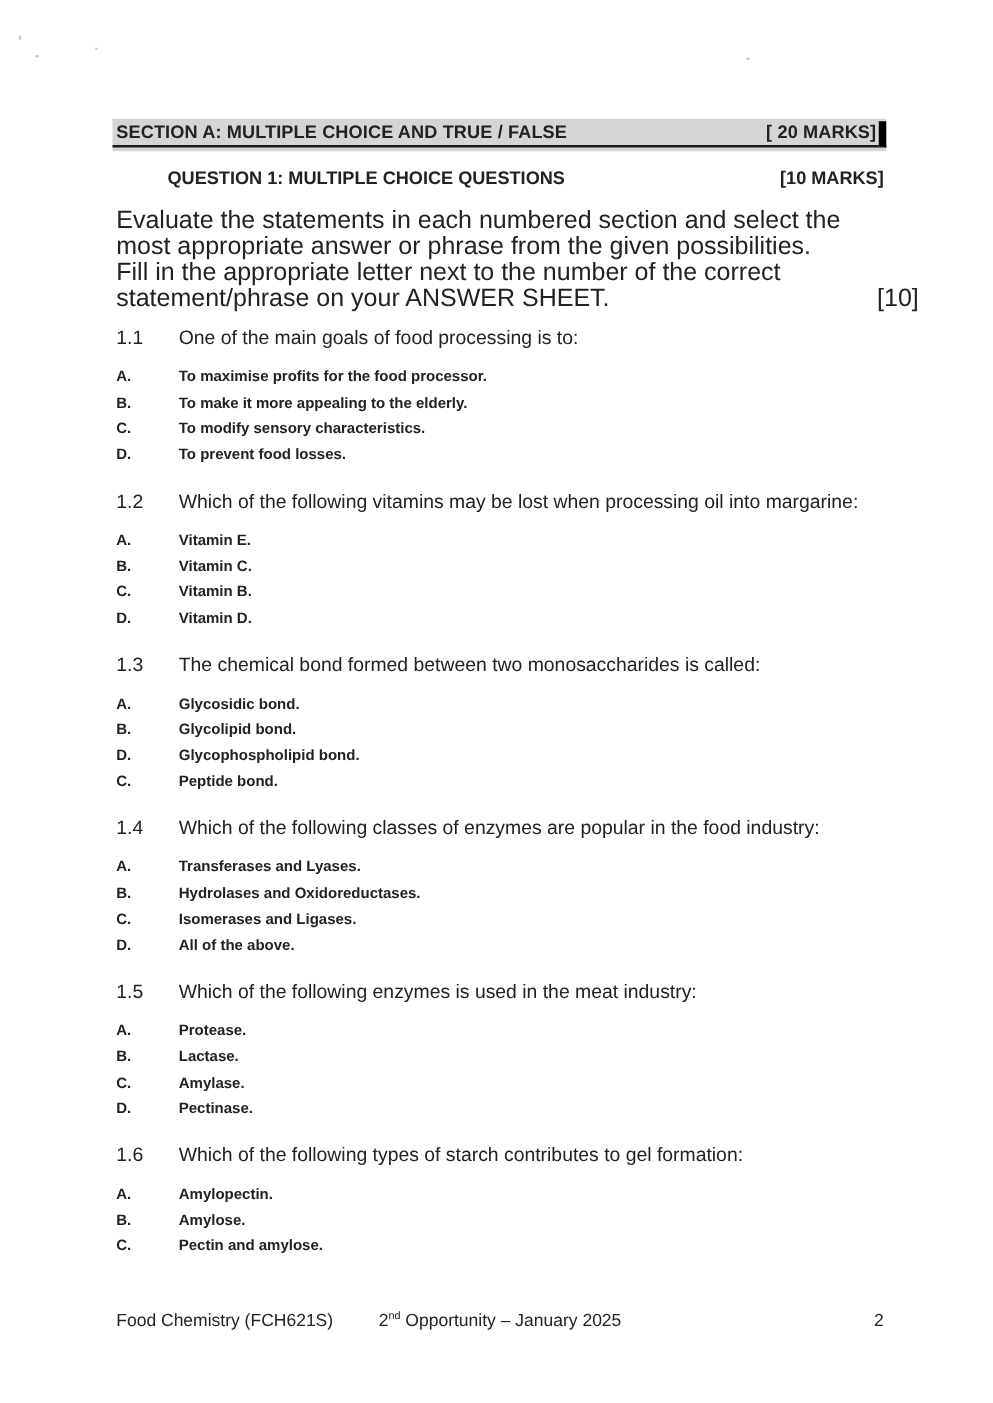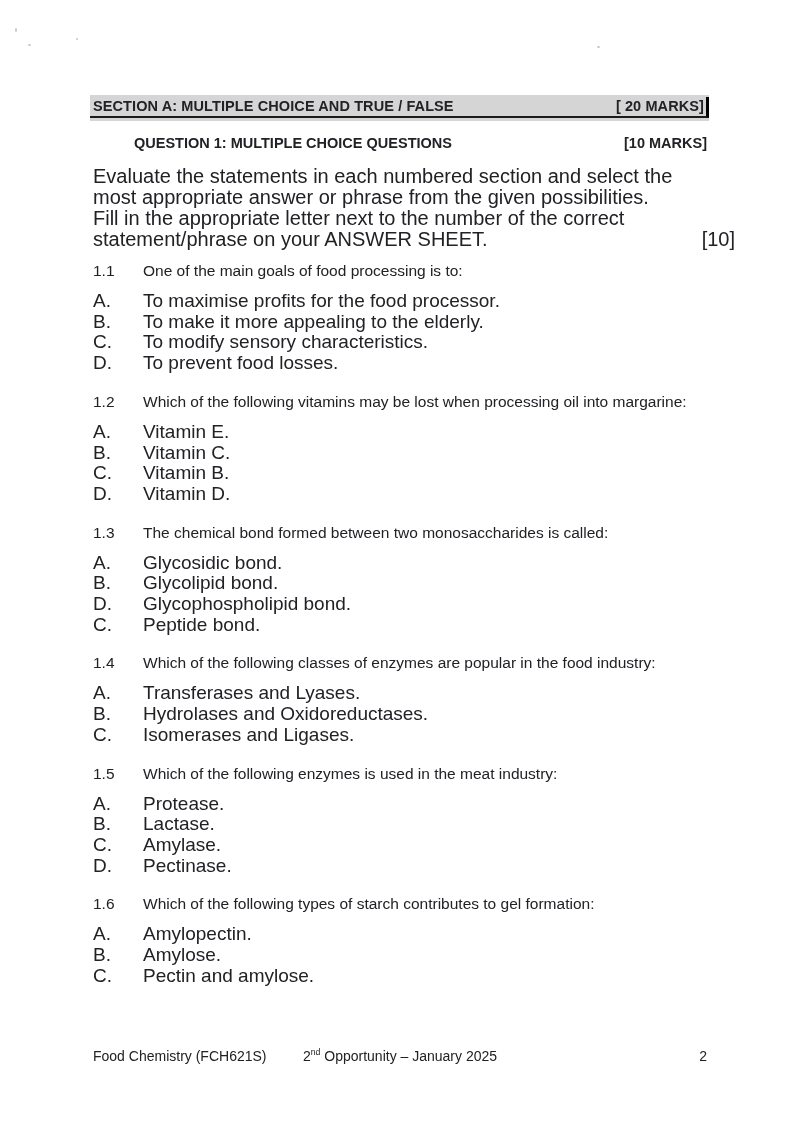--- a/index.html
+++ b/index.html
@@ -32,21 +32,21 @@
     margin-left: -3px;
     margin-right: -2px;
     background: #d5d5d5;
     padding: 2px 0 3px 0;
   }
   .section-bar-inner {
     display: flex;
     justify-content: space-between;
     align-items: baseline;
     border-bottom: 2.5px solid #1b1b1e;
-    border-right: 3px solid #000000;
+    border-right: 6px solid #000000;
     padding: 1px 2px 2px 3px;
     font-size: 14.5px;
     font-weight: bold;
     letter-spacing: 0.1px;
   }
 
   
   .q1-header {
     display: flex;
     justify-content: space-between;
@@ -82,21 +82,22 @@
   .q-head {
     font-size: 15.5px;
     line-height: 22px;
     margin-bottom: 9px;
   }
   .q-num {
     display: inline-block;
     width: 50px;
   }
   .options {
-    font-size: 19px;
+    font-size: 12px;
+    font-weight: bold;
   }
   .option {
     line-height: 20.7px;
   }
   .opt-letter {
     display: inline-block;
     width: 50px;
   }
 
   
@@ -199,20 +200,21 @@
       </div>
 
       <div class="question">
         <div class="q-head">
           <span class="q-num">1.4</span><span>Which of the following classes of enzymes are popular in the food industry:</span>
         </div>
         <div class="options">
           <div class="option"><span class="opt-letter">A.</span><span>Transferases and Lyases.</span></div>
           <div class="option"><span class="opt-letter">B.</span><span>Hydrolases and Oxidoreductases.</span></div>
           <div class="option"><span class="opt-letter">C.</span><span>Isomerases and Ligases.</span></div>
+          <div class="option"><span class="opt-letter">D.</span><span>All of the above.</span></div>
         </div>
       </div>
 
       <div class="question">
         <div class="q-head">
           <span class="q-num">1.5</span><span>Which of the following enzymes is used in the meat industry:</span>
         </div>
         <div class="options">
           <div class="option"><span class="opt-letter">A.</span><span>Protease.</span></div>
           <div class="option"><span class="opt-letter">B.</span><span>Lactase.</span></div>

